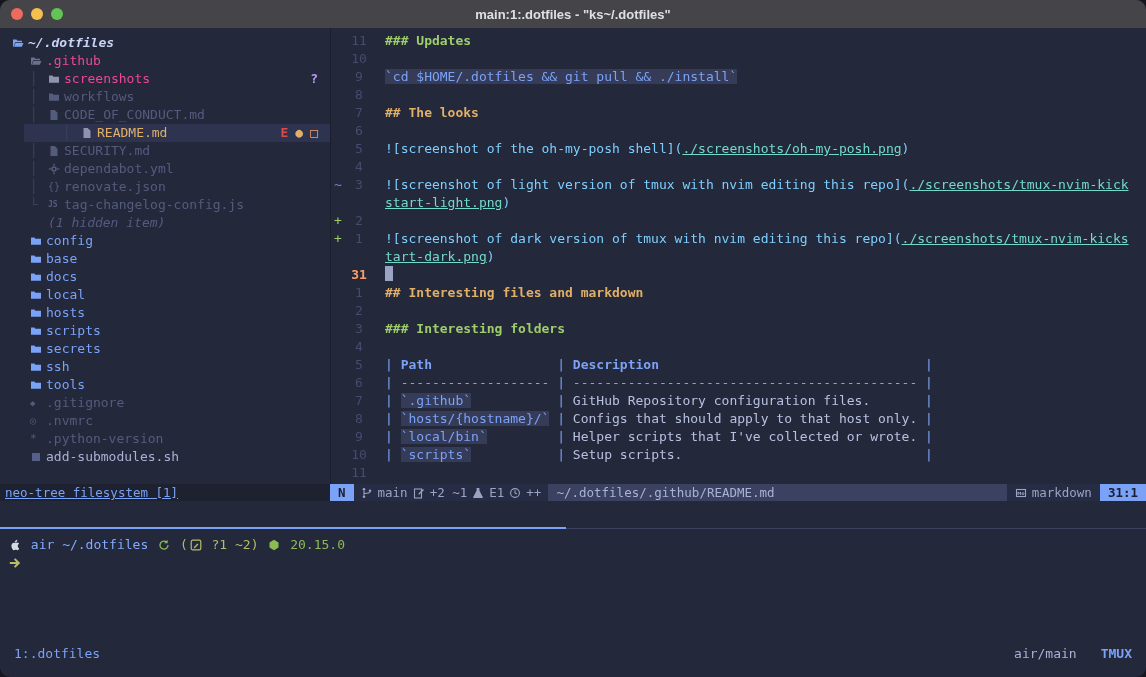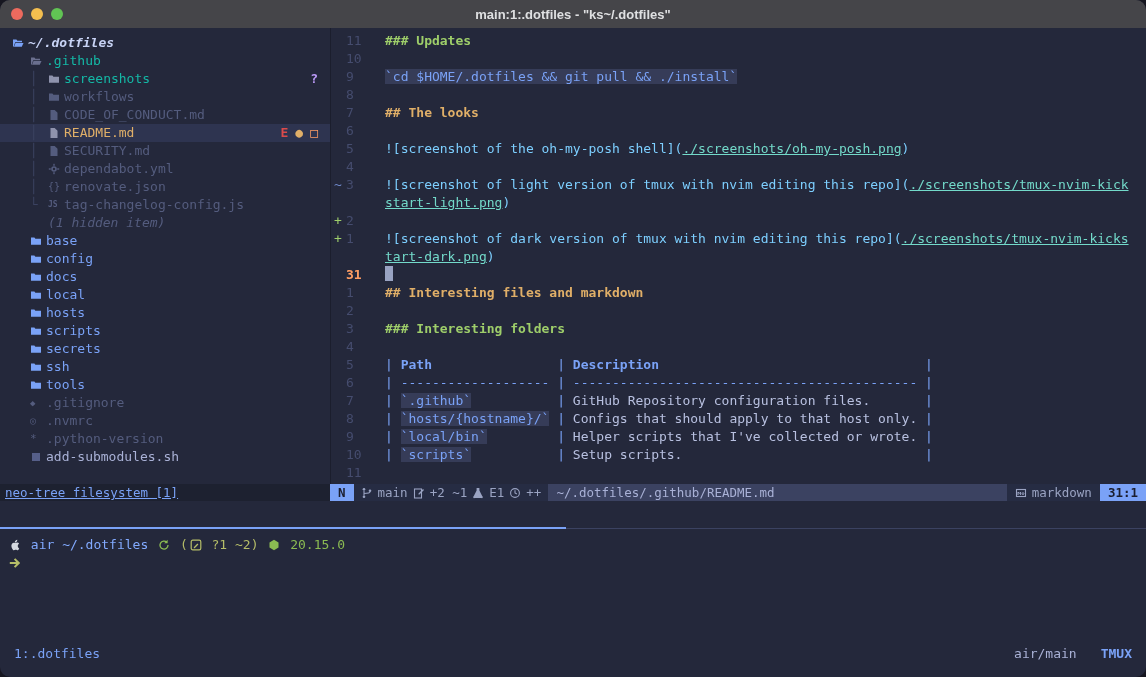--- a/index.html
+++ b/index.html
@@ -12,38 +12,38 @@
   .traffic{position:absolute;left:11px;top:0;height:28px;display:flex;align-items:center;gap:8px;}
   .tl{width:12px;height:12px;border-radius:50%;}
   .tl.red{background:#ec6a5e}.tl.yel{background:#f4bf4f}.tl.grn{background:#61c454}
   
   .sidebar{position:absolute;top:28px;left:0;width:330px;height:456px;padding-top:6px;box-sizing:border-box;overflow:hidden;}
   .trow{height:18px;line-height:18px;display:flex;align-items:center;white-space:pre;position:relative;}
   .trow .guide{display:inline-block;width:18px;color:#3b4261;}
   .trow .ic{display:inline-flex;width:16px;justify-content:flex-start;}
   .trow.sel{background:#2e3450;}
   .lab-root{color:#c8d3f5;font-weight:bold;font-style:italic;}
-  .lab-purple{color:#14b8a6;}
+  .lab-purple{color:#ec4899;}
   .lab-dim{color:#545c7e;}
   .lab-blue{color:#7aa2f7;}
   .lab-light{color:#a9b1d6;}
   .lab-selected-file{color:#e0af68;}
   .lab-hidden-note{color:#545c7e;font-style:italic;}
   .badges{position:absolute;right:12px;display:flex;gap:7px;align-items:center;}
   .bdg-q{color:#bb9af7;font-weight:bold;}
   .bdg-e{color:#db4b4b;font-weight:bold;}
   .bdg-dot{color:#e0af68;}
   .bdg-box{color:#ff9e64;}
   
   .editor{position:absolute;top:28px;left:330px;right:0;height:456px;overflow:hidden;
     border-left:1px solid #1b1e2d;padding-top:4px;box-sizing:border-box;}
   .eline{height:18px;line-height:18px;display:flex;white-space:pre;}
   .sign{width:12px;padding-left:3px;flex:none;}
   .sg-chg{color:#6e87c8;} .sg-add{color:#9ece6a;}
-  .lnum{width:26px;flex:none;text-align:left;color:#454c6e;}
+  .lnum{width:26px;flex:none;text-align:center;color:#454c6e;}
   .lnum.cur{color:#ff9e64;font-weight:bold;}
   .ltext{padding-left:13px;flex:none;}
   .c-h2{color:#e0af68;font-weight:bold;margin-top:16px;}
   .c-h3{color:#9ece6a;font-weight:bold;}
   .c-code{color:#7aa2f7;background:#363c58;}
   .c-link{color:#7dcfff;}
   .c-url{color:#73daca;text-decoration:underline;}
   .c-fg{color:#b8c0e0;}
   .c-pipe{color:#7aa2f7;}
   .c-th{color:#7aa2f7;font-weight:bold;}
@@ -104,42 +104,42 @@
           </svg></span><span class="lab-purple">.github</span></div>
       <div class="trow" style="padding-left: 30px;"><span class="guide">│</span><span class="ic" style="color: rgb(143, 147, 173);"><svg viewBox="0 0 12 12" fill="currentColor">
             <path d="M1 2.5h3.4l1 1.2H11v6H1z"></path>
           </svg></span><span class="lab-purple">screenshots</span><span class="badges"><span class="bdg-q">?</span></span></div>
       <div class="trow" style="padding-left: 30px;"><span class="guide">│</span><span class="ic" style="color: rgb(84, 92, 126);"><svg viewBox="0 0 12 12" fill="currentColor">
             <path d="M1 2.5h3.4l1 1.2H11v6H1z"></path>
           </svg></span><span class="lab-dim">workflows</span></div>
       <div class="trow" style="padding-left: 30px;"><span class="guide">│</span><span class="ic" style="color: rgb(84, 92, 126);"><svg viewBox="0 0 12 12" fill="currentColor">
             <path d="M2.5 1h4.2L9.5 3.8V11h-7z"></path>
           </svg></span><span class="lab-dim">CODE_OF_CONDUCT.md</span></div>
-      <div class="trow sel" style="padding-left: 30px;"><span class="guide">│</span><span class="ic" style="color: rgb(143, 147, 173);"><svg viewBox="0 0 12 12" fill="currentColor">
+      <div class="trow sel" style="padding-left: 39px; margin-left: 24px;"><span class="guide">│</span><span class="ic" style="color: rgb(143, 147, 173);"><svg viewBox="0 0 12 12" fill="currentColor">
             <path d="M2.5 1h4.2L9.5 3.8V11h-7z"></path>
           </svg></span><span class="lab-selected-file">README.md</span><span class="badges"><span class="bdg-e">E</span><span class="bdg-dot">●</span><span class="bdg-box">□</span></span></div>
       <div class="trow" style="padding-left: 30px;"><span class="guide">│</span><span class="ic" style="color: rgb(84, 92, 126);"><svg viewBox="0 0 12 12" fill="currentColor">
             <path d="M2.5 1h4.2L9.5 3.8V11h-7z"></path>
           </svg></span><span class="lab-dim">SECURITY.md</span></div>
       <div class="trow" style="padding-left: 30px;"><span class="guide">│</span><span class="ic" style="color: rgb(84, 92, 126);"><svg viewBox="0 0 12 12" fill="currentColor">
             <path d="M6 3.2A2.8 2.8 0 106 8.8 2.8 2.8 0 006 3.2zm0 1.6a1.2 1.2 0 110 2.4 1.2 1.2 0 010-2.4z"></path>
             <rect x="5.3" y="0.8" width="1.4" height="2"></rect>
             <rect x="5.3" y="9.2" width="1.4" height="2"></rect>
             <rect x="0.8" y="5.3" width="2" height="1.4"></rect>
             <rect x="9.2" y="5.3" width="2" height="1.4"></rect>
           </svg></span><span class="lab-dim">dependabot.yml</span></div>
       <div class="trow" style="padding-left: 30px;"><span class="guide">│</span><span class="ic txt" style="color: rgb(84, 92, 126);"><span style="font-size:10px">{}</span></span><span class="lab-dim">renovate.json</span></div>
       <div class="trow" style="padding-left: 30px;"><span class="guide">└</span><span class="ic txt" style="color: rgb(84, 92, 126);"><span style="font-size:8px;font-weight:bold">JS</span></span><span class="lab-dim">tag-changelog-config.js</span></div>
       <div class="trow" style="padding-left: 48px;"><span class="lab-hidden-note">(1 hidden item)</span></div>
       <div class="trow" style="padding-left: 30px;"><span class="ic" style="color: rgb(122, 162, 247);"><svg viewBox="0 0 12 12" fill="currentColor">
             <path d="M1 2.5h3.4l1 1.2H11v6H1z"></path>
+          </svg></span><span class="lab-blue">config</span></div>
+      <div class="trow" style="padding-left: 30px;"><span class="ic" style="color: rgb(122, 162, 247);"><svg viewBox="0 0 12 12" fill="currentColor">
+            <path d="M1 2.5h3.4l1 1.2H11v6H1z"></path>
           </svg></span><span class="lab-blue">base</span></div>
-      <div class="trow" style="padding-left: 30px;"><span class="ic" style="color: rgb(122, 162, 247);"><svg viewBox="0 0 12 12" fill="currentColor">
-            <path d="M1 2.5h3.4l1 1.2H11v6H1z"></path>
-          </svg></span><span class="lab-blue">config</span></div>
       <div class="trow" style="padding-left: 30px;"><span class="ic" style="color: rgb(122, 162, 247);"><svg viewBox="0 0 12 12" fill="currentColor">
             <path d="M1 2.5h3.4l1 1.2H11v6H1z"></path>
           </svg></span><span class="lab-blue">docs</span></div>
       <div class="trow" style="padding-left: 30px;"><span class="ic" style="color: rgb(122, 162, 247);"><svg viewBox="0 0 12 12" fill="currentColor">
             <path d="M1 2.5h3.4l1 1.2H11v6H1z"></path>
           </svg></span><span class="lab-blue">local</span></div>
       <div class="trow" style="padding-left: 30px;"><span class="ic" style="color: rgb(122, 162, 247);"><svg viewBox="0 0 12 12" fill="currentColor">
             <path d="M1 2.5h3.4l1 1.2H11v6H1z"></path>
           </svg></span><span class="lab-blue">hosts</span></div>
       <div class="trow" style="padding-left: 30px;"><span class="ic" style="color: rgb(122, 162, 247);"><svg viewBox="0 0 12 12" fill="currentColor">

